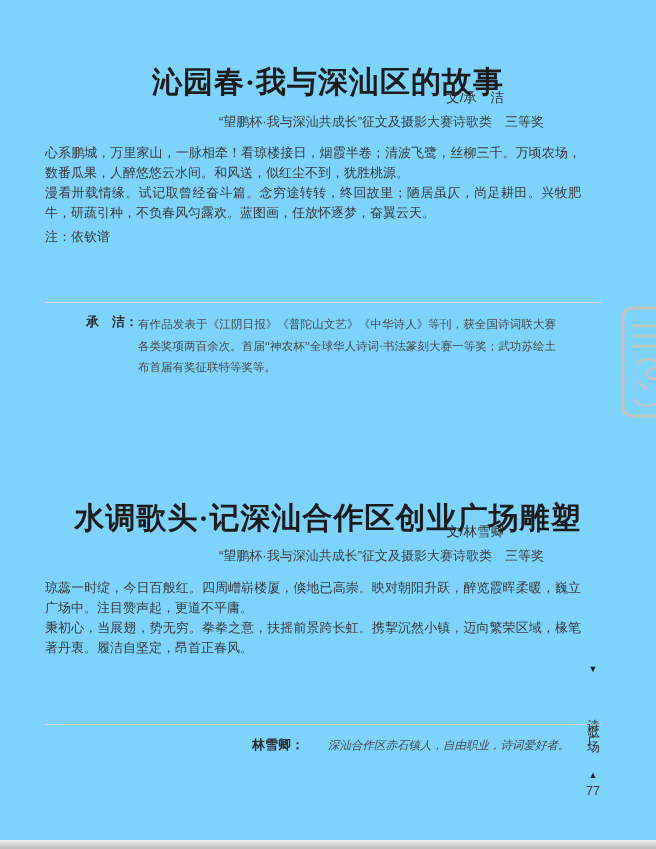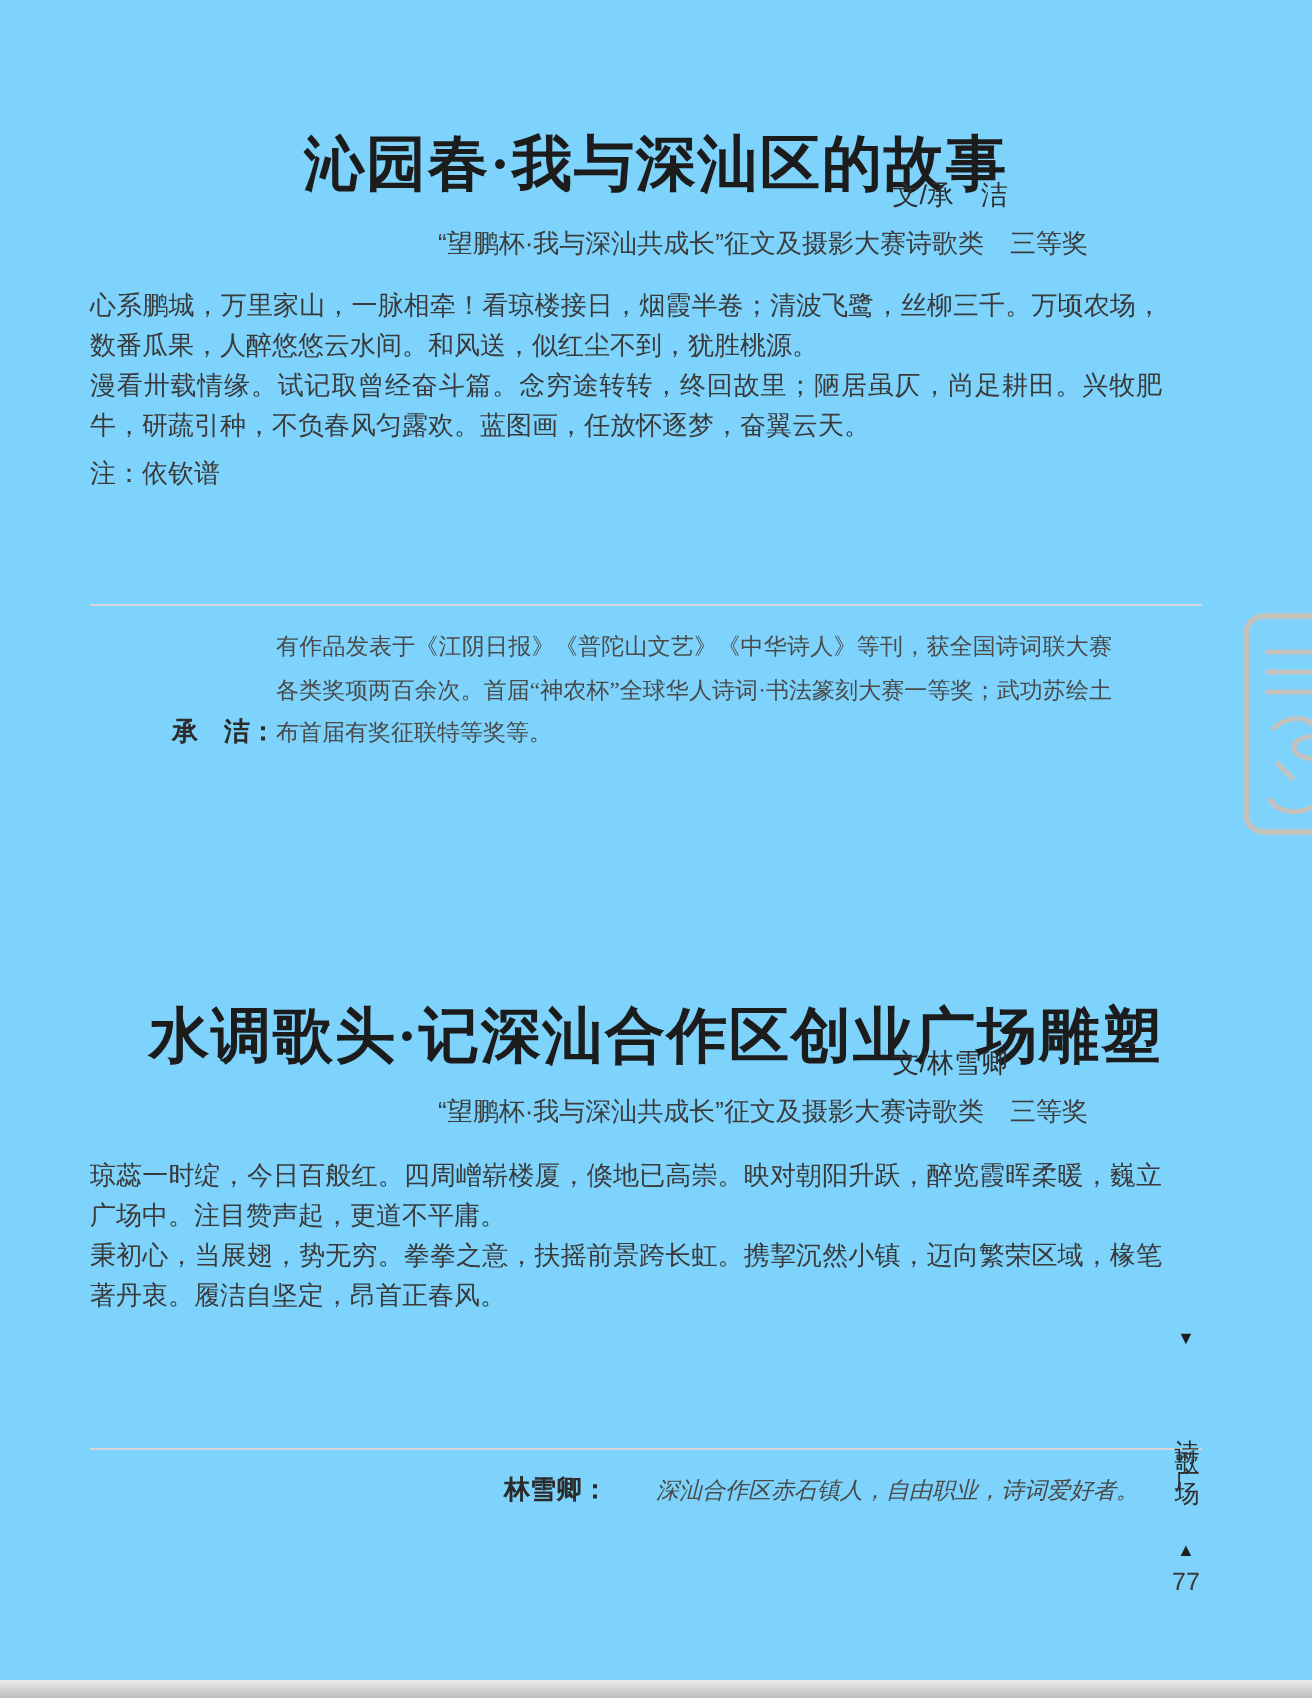--- a/index.html
+++ b/index.html
@@ -26,21 +26,21 @@
     color:#3a3a3a;text-align:justify;
   }
   .poem p{margin:0;}
   .poem-note{
     position:absolute;left:45px;font-size:13px;color:#3a3a3a;white-space:nowrap;
   }
   .divider{
     position:absolute;left:45px;width:556px;height:0;border-top:1px solid #d6d6d6;
   }
   .bio-label{
-    position:absolute;font-size:13px;font-weight:bold;color:#2b2b2b;white-space:nowrap;margin-top:44px;
+    position:absolute;font-size:13px;font-weight:bold;color:#2b2b2b;white-space:nowrap;
   }
   .bio-text{
     position:absolute;font-size:11.5px;color:#4a4a4a;
     line-height:21.5px;text-align:justify;
   }
   .bio-inline{
     position:absolute;font-size:12px;white-space:nowrap;color:#4a4a4a;
   }
   .bio-inline .lbl{font-weight:bold;font-style:normal;font-size:13px;color:#2b2b2b;margin-right:24px;}
   .bio-inline .txt{font-style:italic;font-size:11.5px;}

